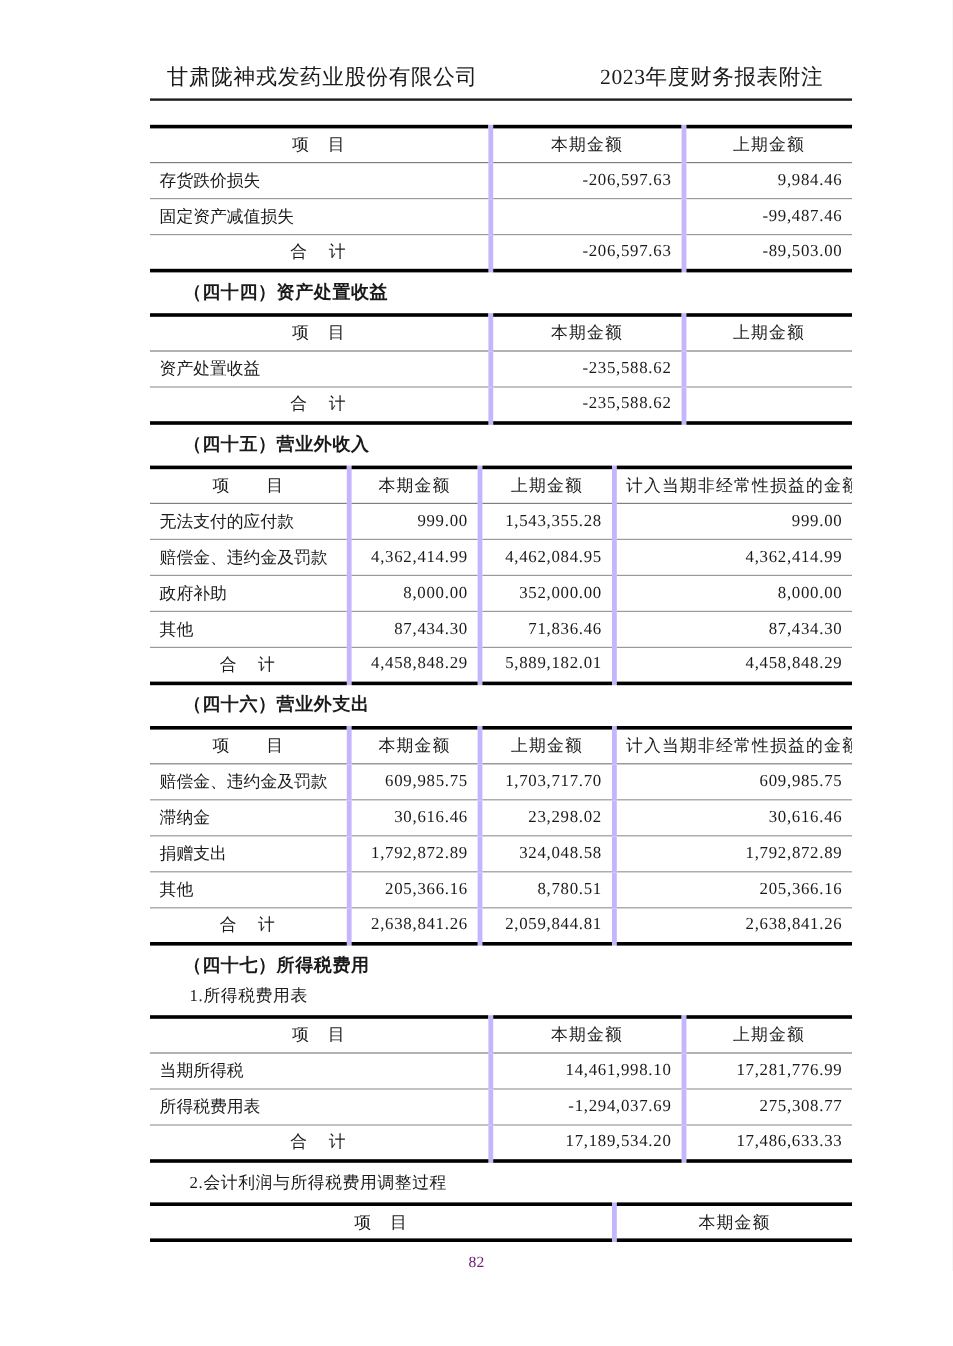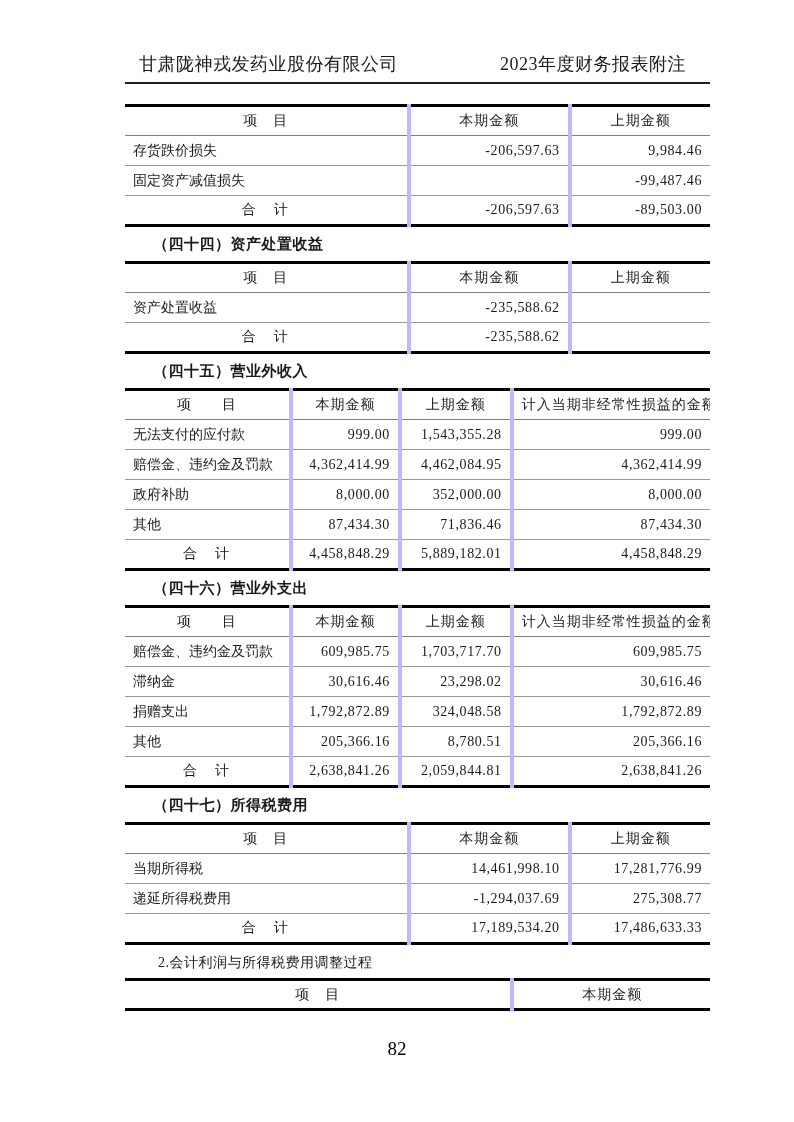--- a/index.html
+++ b/index.html
@@ -66,22 +66,22 @@
     margin: 9px 0 6px 33px;
     letter-spacing: 0.5px;
   }
   .sec + .sub { margin-top: 2px; }
   .page-num {
     position: absolute;
     bottom: 62px;
     left: 0;
     width: 100%;
     text-align: center;
-    font-size: 19px;
-    color: #000000;
+    font-size: 13px;
+    color: #701a75;
   }
 </style>
 </head>
 <body>
 
 <div class="page">
   <div class="content">
 
     <div class="doc-header">
       <span>甘肃陇神戎发药业股份有限公司</span>
@@ -246,20 +246,21 @@
             <td class="al-center">合　计</td>
             <td class="al-right num">2,638,841.26</td>
             <td class="al-right num">2,059,844.81</td>
             <td class="al-right num">2,638,841.26</td>
           </tr>
         </tbody>
       </table>
 
     <div class="sec">（四十七）所得税费用</div>
 
+    <div class="sub">1.所得税费用表</div>
 
     <table>
         <colgroup>
           <col style="width: 48.5%;">
           <col style="width: 27.5%;">
           <col style="width: 24%;">
         </colgroup>
         <thead>
           <tr>
             <th>项　目</th>
@@ -267,21 +268,21 @@
             <th>上期金额</th>
           </tr>
         </thead>
         <tbody>
           <tr>
             <td class="al-left">当期所得税</td>
             <td class="al-right num">14,461,998.10</td>
             <td class="al-right num">17,281,776.99</td>
           </tr>
           <tr>
-            <td class="al-left">递延所得税费用</td>
+            <td class="al-left">所得税费用表</td>
             <td class="al-right num">-1,294,037.69</td>
             <td class="al-right num">275,308.77</td>
           </tr>
           <tr>
             <td class="al-center">合　计</td>
             <td class="al-right num">17,189,534.20</td>
             <td class="al-right num">17,486,633.33</td>
           </tr>
         </tbody>
       </table>

